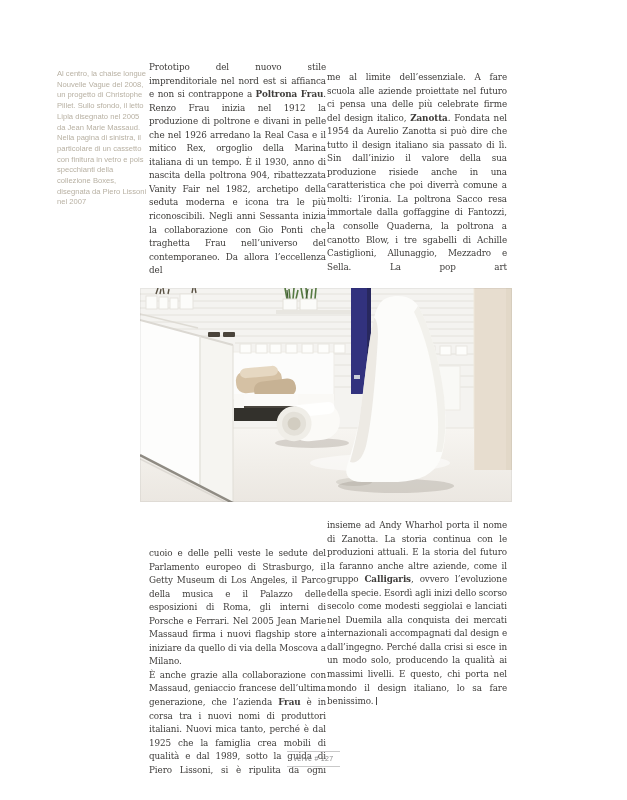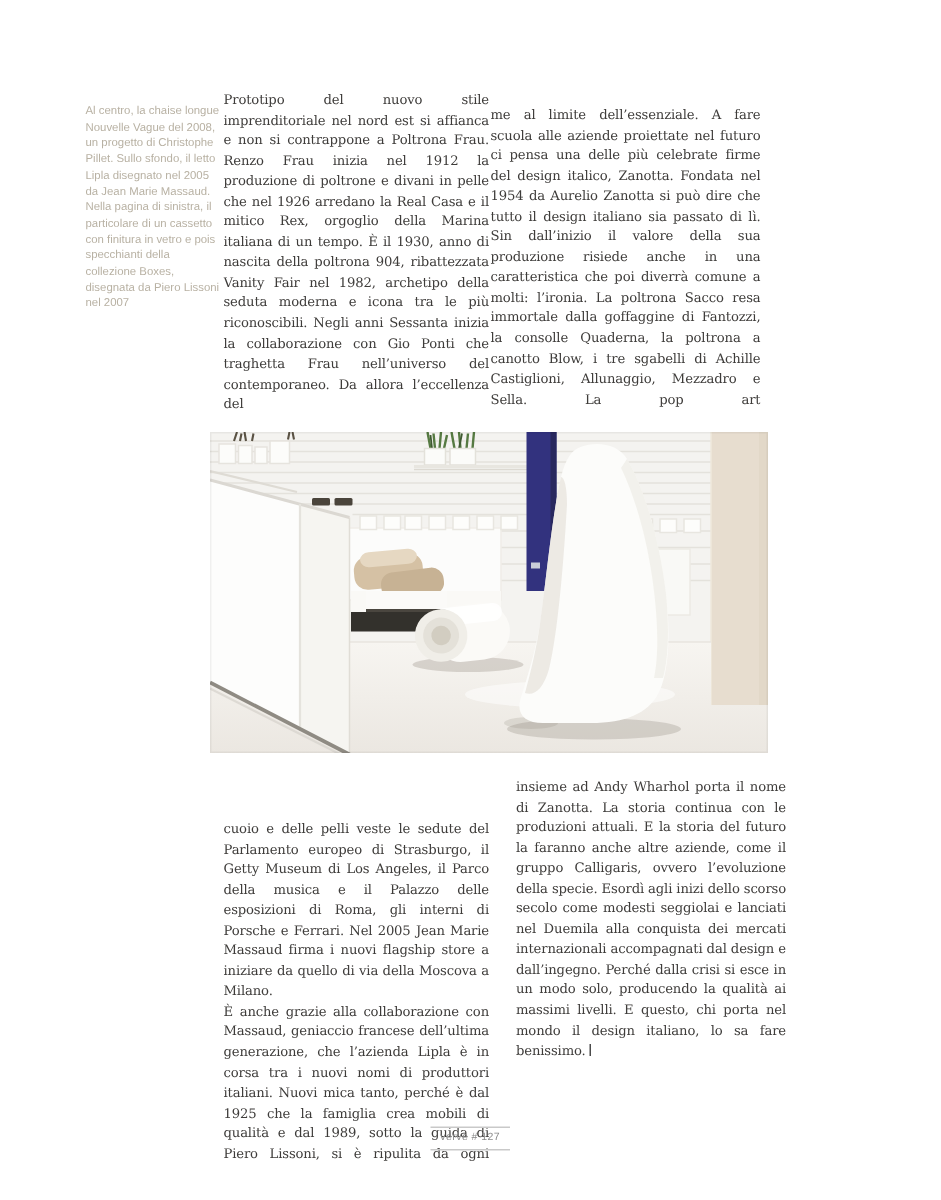--- a/index.html
+++ b/index.html
@@ -16,25 +16,25 @@
   }
 
   .col{
     position:absolute;color:var(--bodyText);
     font-family:"DejaVu Serif",serif;font-size:8.8px;line-height:13.55px;
     text-align:justify;letter-spacing:-0.1px;overflow:hidden;
     hyphens:auto;-webkit-hyphens:auto;
   }
   .col p{margin:0;}
   .col.jl p:last-child{text-align-last:justify;}
-  .col b{font-weight:normal;}
+  .col b{font-weight:bold;}
   .col-top-left{left:149px;top:61px;width:177px;max-height:225px;}
   .col-top-right{left:327px;top:71px;width:180px;max-height:225px;}
   .col-bottom-left{left:149px;top:547px;width:177px;max-height:228px;}
-  .col-bottom-right{left:327px;top:519px;width:180px;max-height:228px;margin-left:17px;}
+  .col-bottom-right{left:327px;top:519px;width:180px;max-height:228px;}
 
   .end-mark{display:inline-block;width:1px;height:8px;background:#4b4b4b;margin-left:3px;vertical-align:-1px;}
 
   .photo{position:absolute;left:140px;top:288px;width:372px;height:214px;}
   .photo svg{display:block;}
 
   .footer{
     position:absolute;left:287px;top:751px;width:53px;
     border-top:1px solid var(--footerRule);border-bottom:1px solid var(--footerRule);
     padding:3px 0 4px;text-align:center;
@@ -180,21 +180,21 @@
         <path d="M234 30 C228 56 224 100 220 128 C218 142 214 160 210 174 C216 176 222 172 226 158 C232 134 236 84 238 48 C238 36 236 30 234 30 Z" fill="#e8e5df" opacity="0.8"></path>
         <path d="M278 18 C290 38 300 74 304 108 C306 128 306 150 302 164 L296 164 C300 146 298 116 294 92 C290 66 282 40 274 24 Z" fill="#eeece6" opacity="0.7"></path>
       </g>
 
       <rect x="0.5" y="0.5" width="371" height="213" fill="none" stroke="rgba(0,0,0,0.05)"></rect>
     </svg>
   </figure>
 
   <div class="col col-bottom-left jl">
       <p><span>cuoio e delle pelli veste le sedute del Parlamento europeo di Strasburgo, il Getty Museum di Los Angeles, il Parco della musica e il Palazzo delle esposizioni di Roma, gli interni di Porsche e Ferrari. Nel 2005 Jean Marie Massaud firma i nuovi flagship store a iniziare da quello di via della Moscova a Milano.</span></p>
-      <p><span>È anche grazie alla collaborazione con Massaud, geniaccio francese dell’ultima generazione, che l’azienda </span><b>Lipla</b><span> è in corsa tra i nuovi nomi di produttori italiani. Nuovi mica tanto, perché è dal 1925 che la famiglia crea mobili di qualità e dal 1989, sotto la guida di Piero Lissoni, si è ripulita da ogni fronzolo a favore di linee pulitissi-</span></p>
+      <p><span>È anche grazie alla collaborazione con Massaud, geniaccio francese dell’ultima generazione, che l’azienda </span><b>Frau</b><span> è in corsa tra i nuovi nomi di produttori italiani. Nuovi mica tanto, perché è dal 1925 che la famiglia crea mobili di qualità e dal 1989, sotto la guida di Piero Lissoni, si è ripulita da ogni fronzolo a favore di linee pulitissi-</span></p>
     </div>
   <div class="col col-bottom-right">
       <p><span>insieme ad Andy Wharhol porta il nome di Zanotta. La storia continua con le produzioni attuali. E la storia del futuro la faranno anche altre aziende, come il gruppo </span><b>Calligaris</b><span>, ovvero l’evoluzione della specie. Esordì agli inizi dello scorso secolo come modesti seggiolai e lanciati nel Duemila alla conquista dei mercati internazionali accompagnati dal design e dall’ingegno. Perché dalla crisi si esce in un modo solo, producendo la qualità ai massimi livelli. E questo, chi porta nel mondo il design italiano, lo sa fare benissimo.</span><span class="end-mark"></span></p>
     </div>
 
   <div class="footer">verve # 127</div>
 
 </div>
 
 </body></html>

